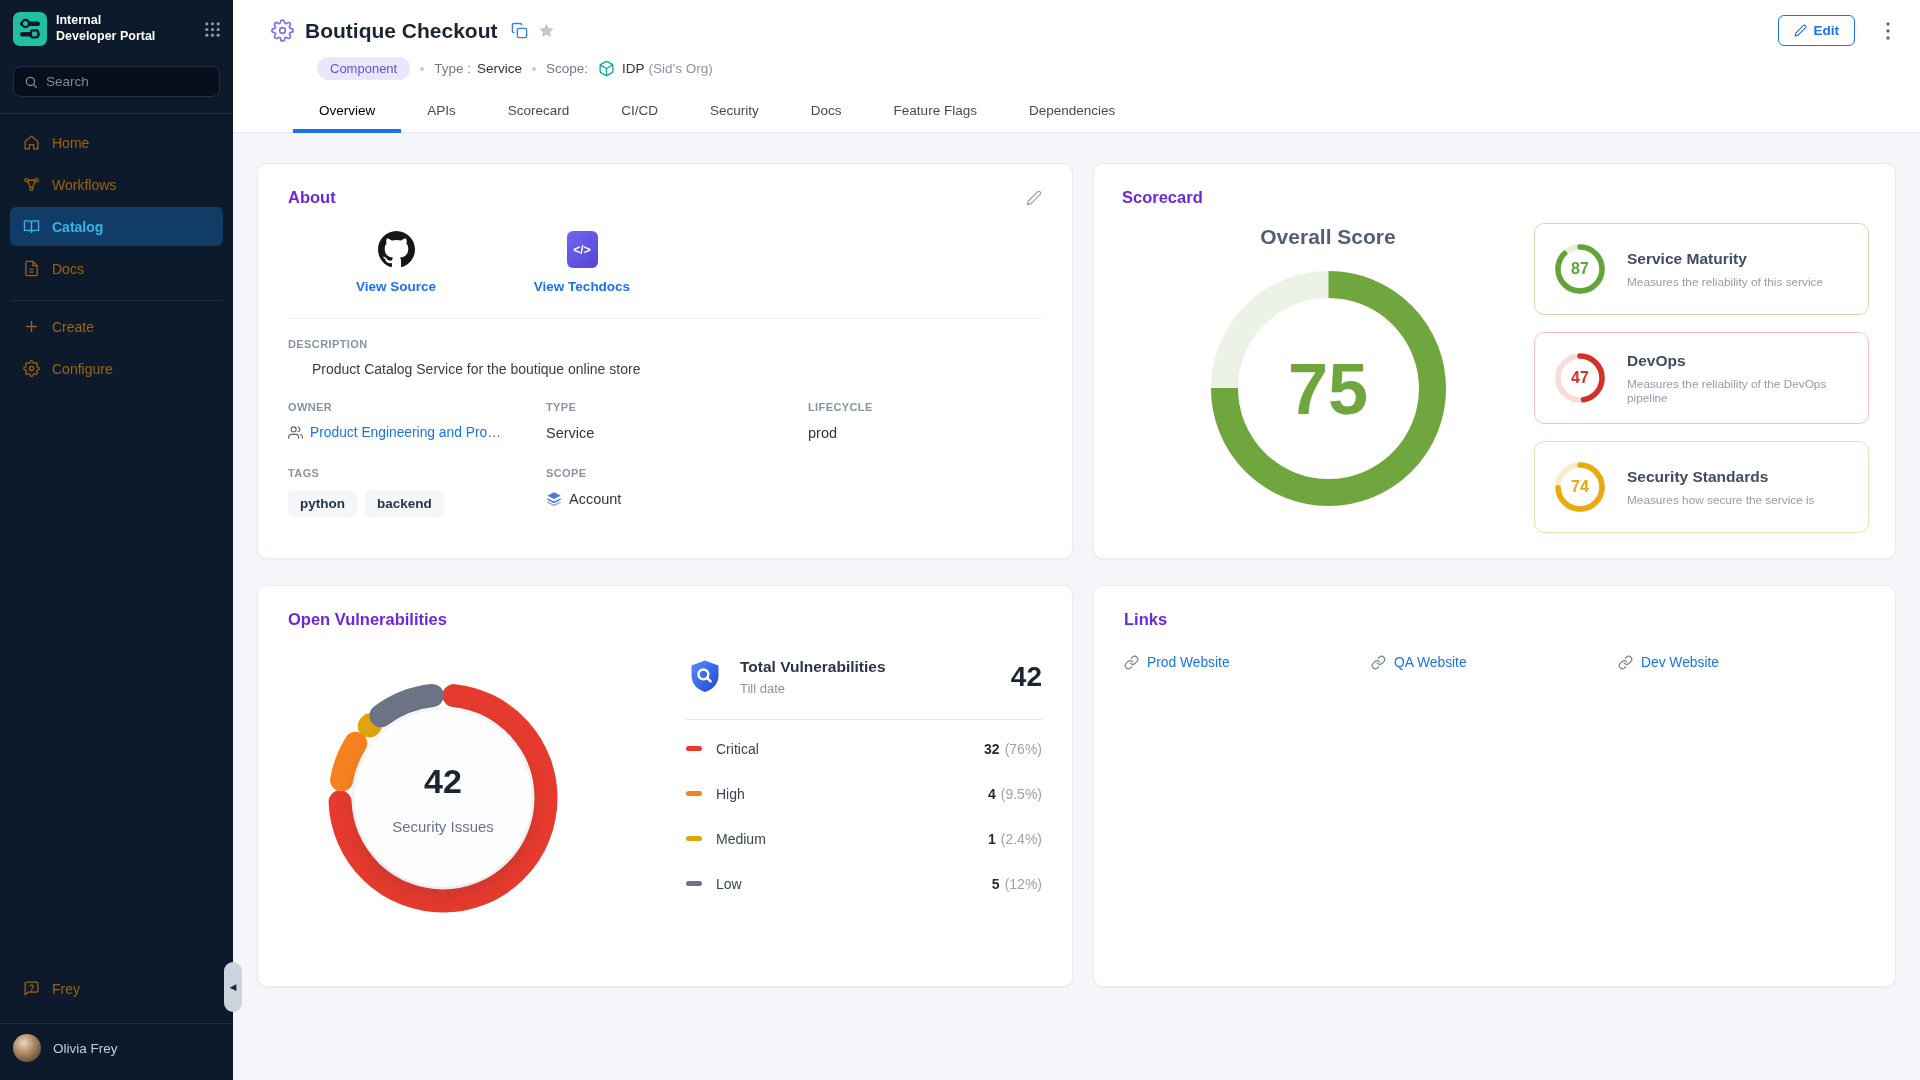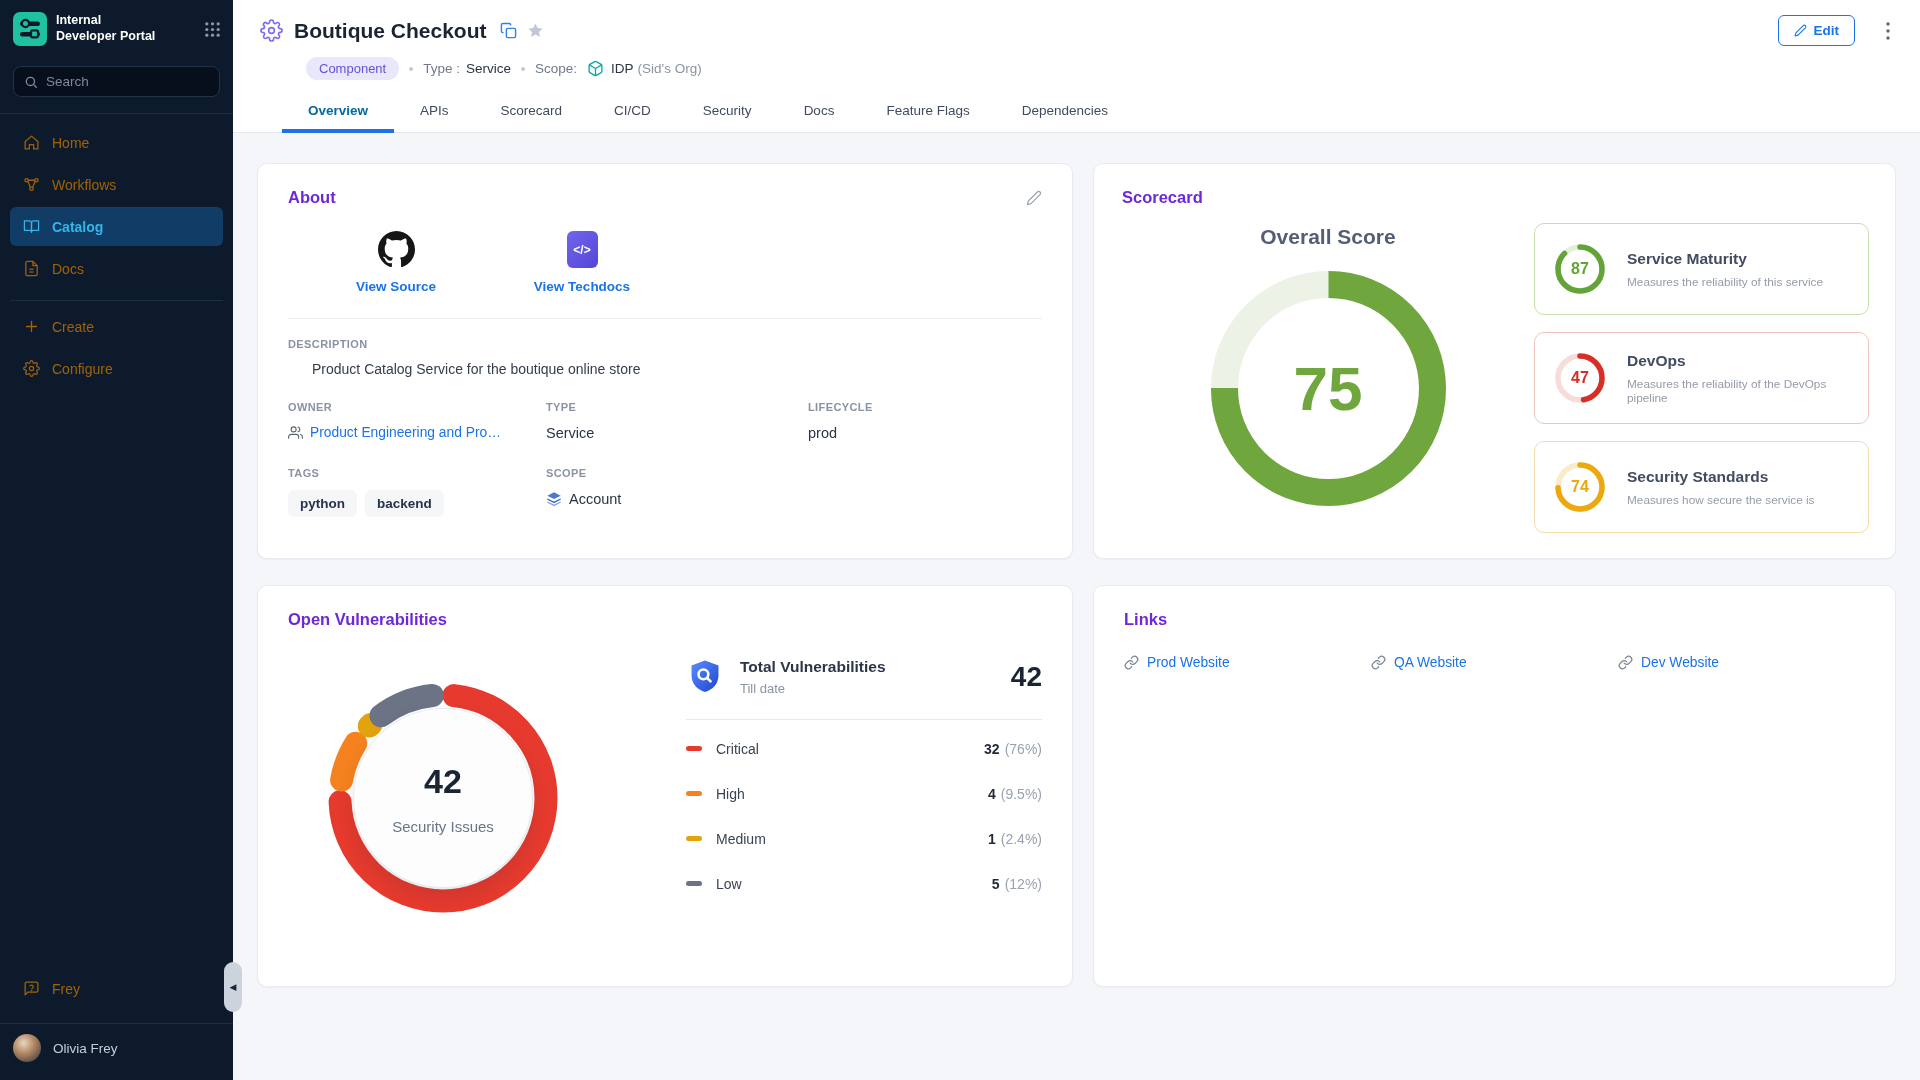--- a/index.html
+++ b/index.html
@@ -28,39 +28,39 @@
   .user-row { display:flex; align-items:center; gap:12px; padding:10px 13px 18px; color:#c7cdd7;
               font-size:13.5px; cursor:pointer; }
   .avatar { width:28px; height:28px; border-radius:50%;
             background:radial-gradient(circle at 38% 32%, #e8d6bd 0%, #b78d6a 38%, #6b5a46 72%, #2e2a26 100%); }
   .collapse-handle { position:fixed; left:224px; top:962px; width:18px; height:50px; background:#ccd3dd;
                      border-radius:9px; display:flex; align-items:center; justify-content:center;
                      color:#16263d; font-size:9px; z-index:11; cursor:pointer; }
 
   
   .main { margin-left:233px; }
-  .topbar { background:#fff; padding:15px 24px 0 27px; border-bottom:1px solid #e5e9ef; }
+  .topbar { background:#fff; padding:15px 24px 0 38px; border-bottom:1px solid #e5e9ef; }
   .title-row { display:flex; align-items:center; gap:11px; }
   .page-title { font-size:21px; font-weight:700; color:#1a2433; }
   .title-icons { display:flex; align-items:center; gap:10px; margin-left:2px; }
   .spacer { flex:1; }
   .edit-btn { display:flex; align-items:center; gap:7px; border:1px solid #1a73e8; color:#1a73e8;
               background:#fff; border-radius:6px; padding:7px 15px; font-size:13.5px; font-weight:700;
               font-family:inherit; cursor:pointer; }
   .kebab { margin-left:20px; margin-right:6px; cursor:pointer; }
   .meta-row { display:flex; align-items:center; gap:10px; margin:11px 0 0 46px; font-size:13.5px; }
   .badge { background:#e9e7fc; color:#6055d8; padding:4px 13px; border-radius:15px; font-size:13px; }
   .dot { width:4px; height:4px; border-radius:50%; background:#c3cad4; }
   .meta-label { color:#707a8a; }
   .meta-value { color:#2b3545; }
   .meta-dim { color:#8b94a3; }
   .tabs { display:flex; margin-top:13px; padding-left:22px; }
   .tab { padding:10px 26px 11px; font-size:13.5px; color:#414b5c; cursor:pointer;
          border-bottom:4px solid transparent; margin-bottom:-1px; }
-  .tab.active { color:#0369a1; font-weight:700; border-bottom-color:#1a73e8; }
+  .tab.active { color:#000000; font-weight:400; border-bottom-color:#1a73e8; }
 
   .content { padding:30px 24px; display:grid; grid-template-columns:816px 1fr;
              grid-template-rows:396px 402px; gap:26px 20px; }
   .card { background:#fff; border:1px solid #e8ebf1; border-radius:10px;
           box-shadow:0 1px 2px rgba(16,24,40,.04); overflow:hidden; }
   .card-head { display:flex; align-items:center; justify-content:space-between; }
   .card-title { font-size:16.5px; font-weight:700; color:#6d28d9; }
 
   
   .about { padding:24px 30px; }
@@ -82,21 +82,21 @@
   .chip { background:#f5f6f8; border-radius:6px; padding:6px 12px; font-size:13.5px; font-weight:700;
           color:#25334d; cursor:pointer; }
 
   
   .scorecard { padding:24px 26px 24px 28px; }
   .sc-body { display:flex; margin-top:4px; }
   .sc-left { width:412px; display:flex; flex-direction:column; align-items:center; }
   .overall-label { margin-top:14px; font-size:21px; font-weight:700; color:#535e75; }
   .overall-wrap { position:relative; width:235px; height:235px; margin-top:22px; }
   .overall-num { position:absolute; inset:0; display:flex; align-items:center; justify-content:center;
-                 font-size:62px; font-weight:700; color:#6aa63c; }
+                 font-size:72px; font-weight:700; color:#6aa63c; }
   .sc-right { flex:1; display:flex; flex-direction:column; gap:17px; padding-top:12px; }
   .mini-card { border:1.5px solid #ddd; border-radius:10px; min-height:92px; display:flex;
                align-items:center; gap:20px; padding:12px 18px; cursor:pointer; background:#fff; }
   .ring-wrap { position:relative; width:54px; height:54px; flex:none; }
   .ring-num { position:absolute; inset:0; display:flex; align-items:center; justify-content:center;
               font-size:16px; font-weight:700; }
   .mini-title { font-size:15.5px; font-weight:700; color:#414b61; }
   .mini-desc { margin-top:7px; font-size:11.8px; color:#949ca9; }
 
   

